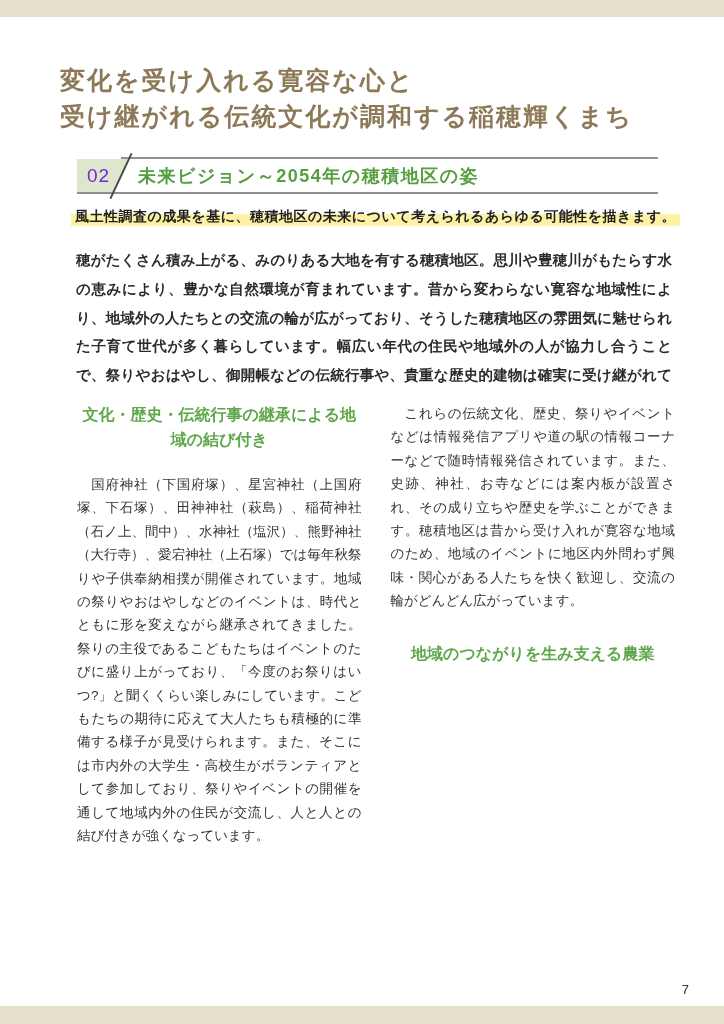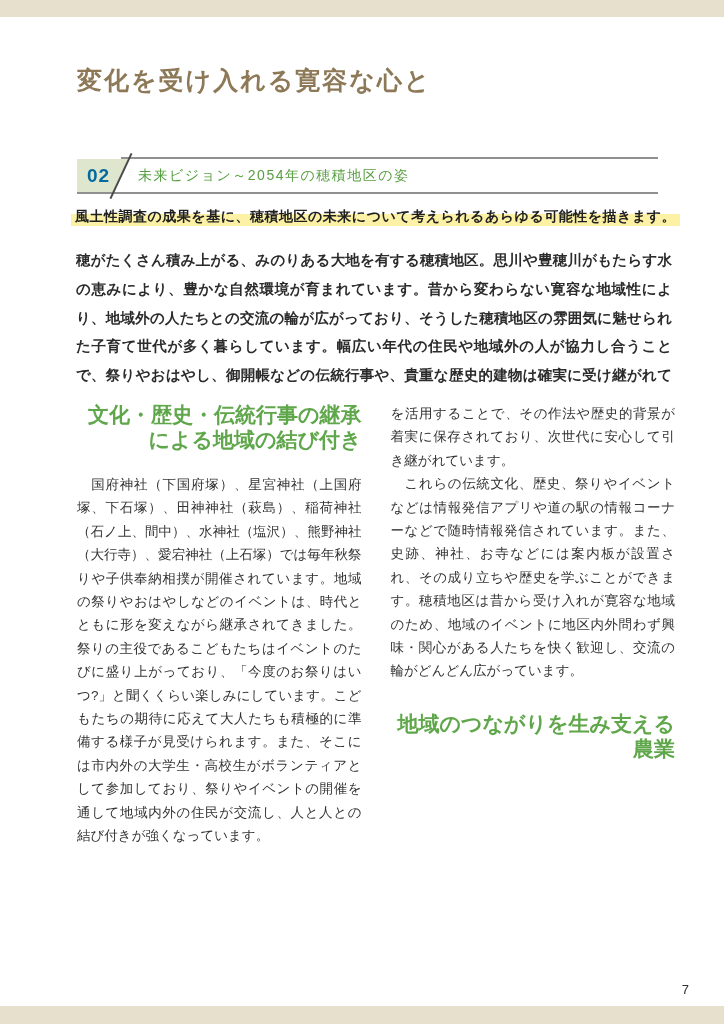--- a/index.html
+++ b/index.html
@@ -5,85 +5,86 @@
   html,body { margin:0; padding:0; background:#ffffff; }
   .page {
     position:relative; width:724px; height:1024px; background:#ffffff;
     font-family:"Liberation Sans","DejaVu Sans",sans-serif; overflow:hidden;
   }
   .band { position:absolute; left:0; right:0; background:#e6e0cd; }
   .band-top { top:0; height:17px; }
   .band-bottom { bottom:0; height:18px; }
 
   .doc-title {
-    position:absolute; left:77px; top:62px;
+    position:absolute; left:60px; top:62px;
     font-size:25px; font-weight:bold; color:#8d7957;
     line-height:36px; letter-spacing:2px; white-space:nowrap;
   }
 
   .banner { position:absolute; left:77px; top:157px; width:581px; height:37px; }
   .banner .rule-top { position:absolute; left:44px; right:0; top:0; height:2px; background:#909090; }
   .banner .rule-bottom { position:absolute; left:0; right:0; bottom:0; height:2px; background:#909090; }
   .banner .num-box {
     position:absolute; left:0; top:2px; bottom:2px; width:51px; background:#dfe6ce;
     clip-path:polygon(0 0, 100% 0, 72% 100%, 0 100%);
   }
   .banner .num {
     position:absolute; left:10px; top:50%; transform:translateY(-50%);
-    font-size:19px; font-weight:bold; color:#0369a1; letter-spacing:1px;
+    font-size:19px; font-weight:normal; color:#6d28d9; letter-spacing:1px;
   }
   .banner .slash {
     position:absolute; left:43px; top:-6px; width:2px; height:50px;
     background:#4a4a4a; transform:rotate(25deg);
   }
   .banner .banner-title {
     position:absolute; left:61px; top:50%; transform:translateY(-50%);
-    font-size:14px; font-weight:normal; color:#569f40; letter-spacing:1.5px; white-space:nowrap;
+    font-size:18px; font-weight:bold; color:#569f40; letter-spacing:1.5px; white-space:nowrap;
   }
 
   .lead { position:absolute; left:71px; top:208px; font-size:14px; font-weight:bold; color:#1f1f1f; }
   .lead .hl {
     background:linear-gradient(to top, #fcf1a5 62%, rgba(0,0,0,0) 62%);
     padding:2px 4px; letter-spacing:0.5px;
   }
 
   .intro {
     position:absolute; left:76px; top:246px; width:596px; height:150px; overflow:hidden;
     font-size:14.5px; font-weight:600; color:#2b2b2b; line-height:28.8px;
     text-align:justify; margin:0;
   }
 
   .columns {
     position:absolute; left:77px; top:402px; width:598px; height:606px;
     display:flex; gap:29px; overflow:hidden;
   }
   .col { flex:1; min-width:0; }
   .col-heading {
-    font-size:21px; font-weight:bold; color:#5fa74a;
-    line-height:25px; margin:0 0 21px 0; text-align:right;
+    font-size:16px; font-weight:bold; color:#5fa74a;
+    line-height:25px; margin:0 0 21px 0; text-align:center;
   }
   .col-heading.mid { margin-top:28px; margin-bottom:19px; }
   .col p {
     margin:0; font-size:13.5px; color:#333333; line-height:23.4px; text-align:justify;
   }
 
   .page-number {
     position:absolute; right:35px; bottom:27px;
     font-size:13px; color:#333333;
   }
 </style>
 </head>
 <body>
 
 <div class="page">
 
   <div class="band band-top"></div>
 
   <div class="doc-title">
     <div>変化を受け入れる寛容な心と</div>
+    <div>受け継がれる伝統文化が調和する稲穂輝くまち</div>
   </div>
 
   <div class="banner">
     <div class="rule-top"></div>
     <div class="rule-bottom"></div>
     <div class="num-box"></div>
     <span class="num">02</span>
     <div class="slash"></div>
     <span class="banner-title">未来ビジョン～2054年の穂積地区の姿</span>
   </div>
@@ -93,21 +94,20 @@
   </div>
 
   <p class="intro">穂がたくさん積み上がる、みのりある大地を有する穂積地区。思川や豊穂川がもたらす水の恵みにより、豊かな自然環境が育まれています。昔から変わらない寛容な地域性により、地域外の人たちとの交流の輪が広がっており、そうした穂積地区の雰囲気に魅せられた子育て世代が多く暮らしています。幅広い年代の住民や地域外の人が協力し合うことで、祭りやおはやし、御開帳などの伝統行事や、貴重な歴史的建物は確実に受け継がれてきました。</p>
 
   <div class="columns">
     <div class="col">
       <h3 class="col-heading">文化・歴史・伝統行事の継承による地域の結び付き</h3>
       <p>　国府神社（下国府塚）、星宮神社（上国府塚、下石塚）、田神神社（萩島）、稲荷神社（石ノ上、間中）、水神社（塩沢）、熊野神社（大行寺）、愛宕神社（上石塚）では毎年秋祭りや子供奉納相撲が開催されています。地域の祭りやおはやしなどのイベントは、時代とともに形を変えながら継承されてきました。祭りの主役であるこどもたちはイベントのたびに盛り上がっており、「今度のお祭りはいつ?」と聞くくらい楽しみにしています。こどもたちの期待に応えて大人たちも積極的に準備する様子が見受けられます。また、そこには市内外の大学生・高校生がボランティアとして参加しており、祭りやイベントの開催を通して地域内外の住民が交流し、人と人との結び付きが強くなっています。</p>
     </div>
     <div class="col">
-      <p>を活用することで、その作法や歴史的背景が着実に保存されており、次世代に安心して引き継がれています。</p>
       <p>　これらの伝統文化、歴史、祭りやイベントなどは情報発信アプリや道の駅の情報コーナーなどで随時情報発信されています。また、史跡、神社、お寺などには案内板が設置され、その成り立ちや歴史を学ぶことができます。穂積地区は昔から受け入れが寛容な地域のため、地域のイベントに地区内外問わず興味・関心がある人たちを快く歓迎し、交流の輪がどんどん広がっています。</p>
       <h3 class="col-heading mid">地域のつながりを生み支える農業</h3>
     </div>
   </div>
 
   <div class="page-number">7</div>
 
   <div class="band band-bottom"></div>
 
 </div>

